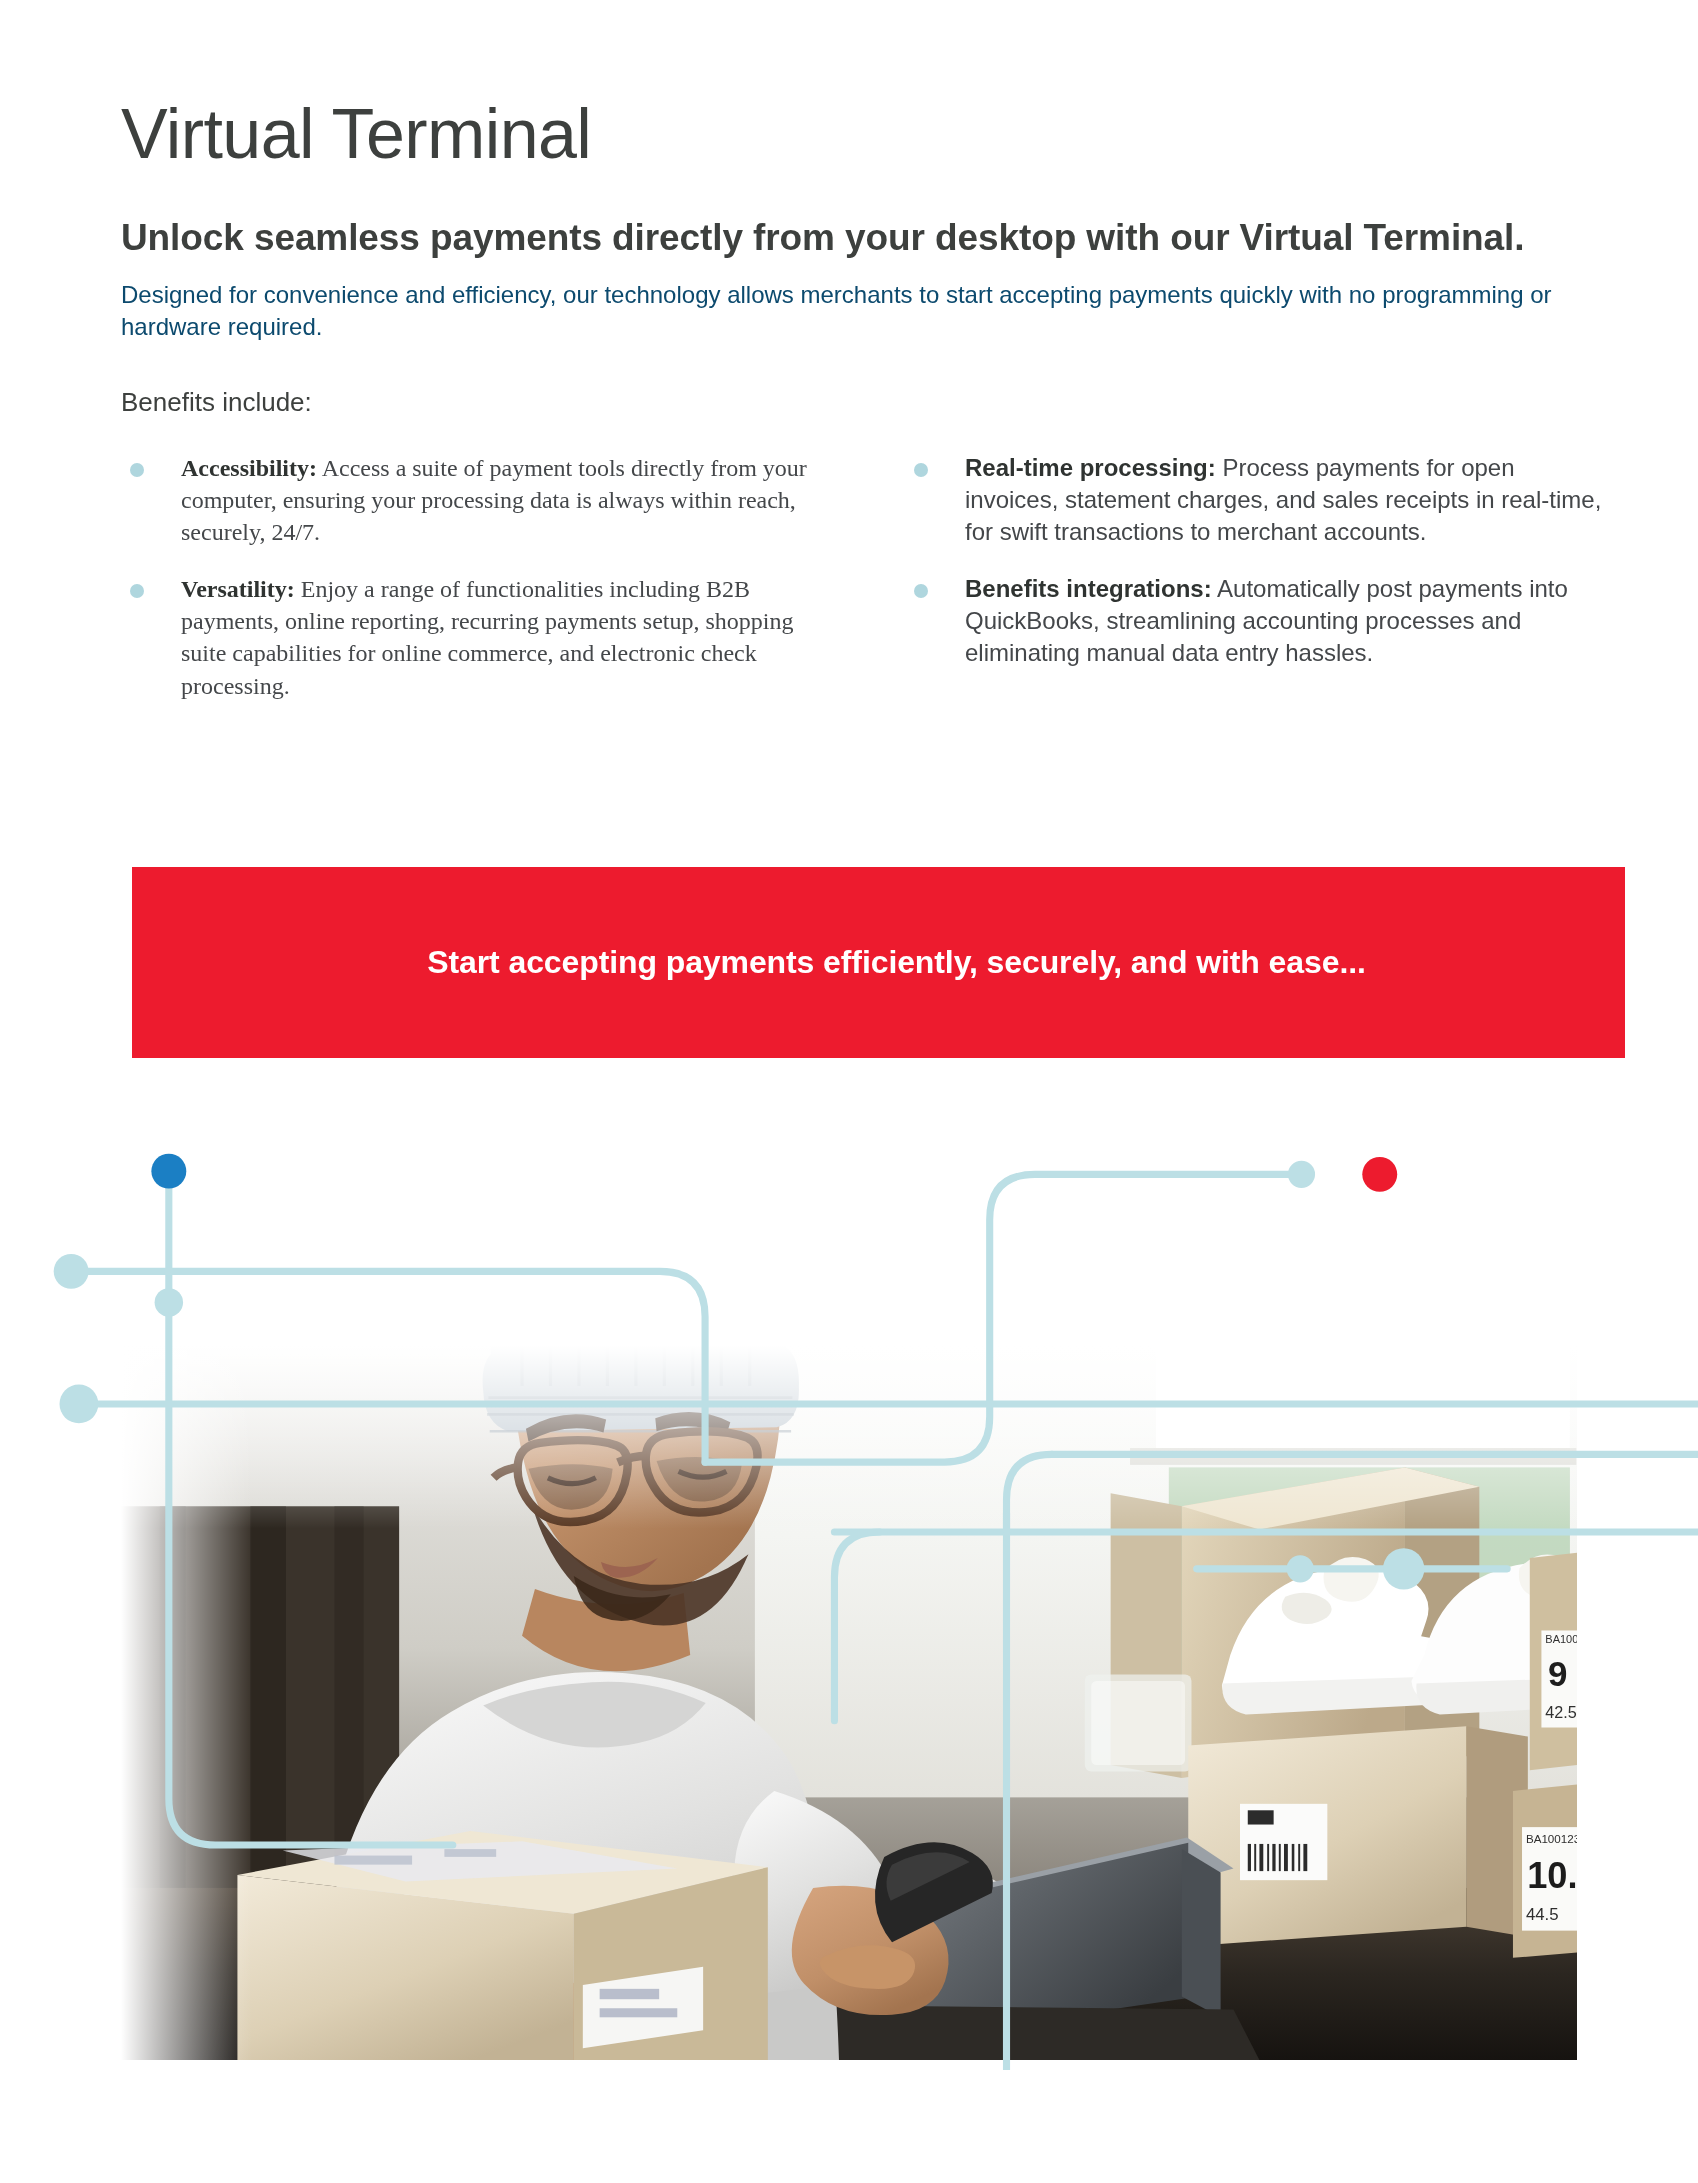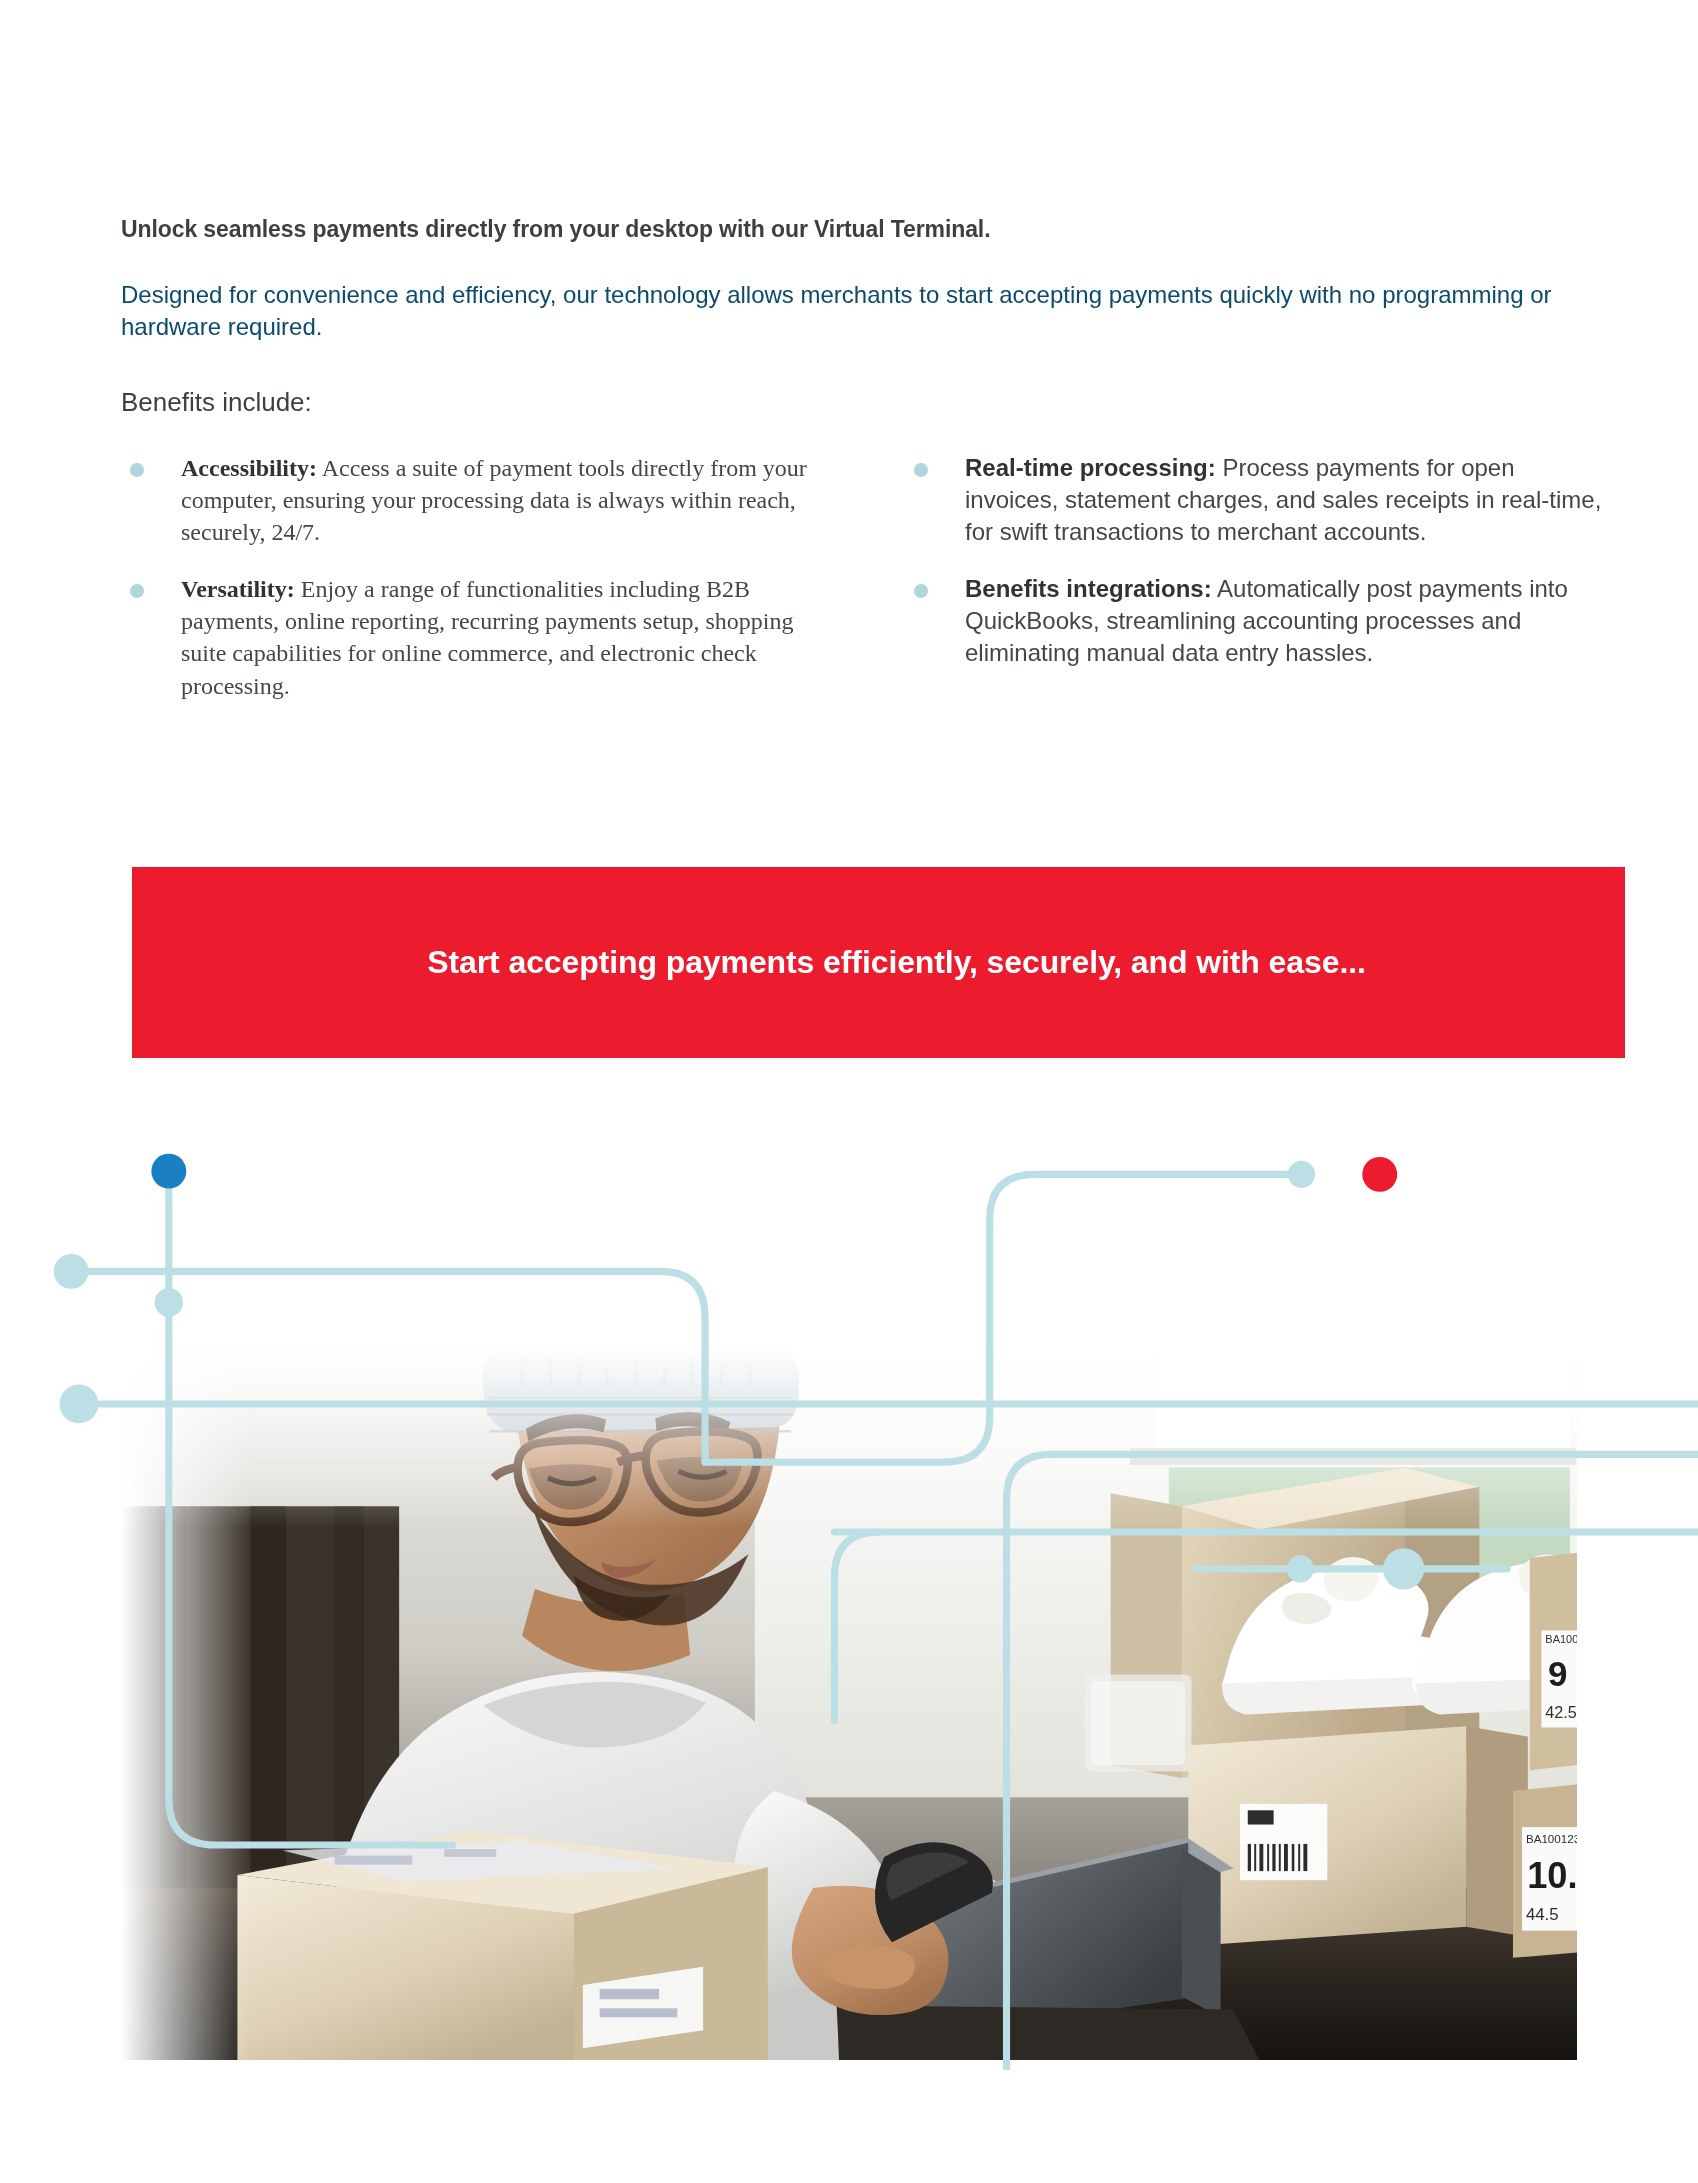--- a/index.html
+++ b/index.html
@@ -13,21 +13,21 @@
   .page{position:relative;width:1698px;height:2183px;overflow:hidden;background:#fff;}
 
   
   .title{
     position:absolute;left:121px;top:97px;
     font-size:70px;line-height:1.08;font-weight:400;
     color:#3D403E;letter-spacing:-0.6px;white-space:nowrap;
   }
   .subhead{
     position:absolute;left:121px;top:215px;
-    font-size:23px;line-height:1.25;font-weight:700;
+    font-size:37px;line-height:1.25;font-weight:700;
     color:#3D403E;letter-spacing:-0.1px;white-space:nowrap;
   }
   .intro{
     position:absolute;left:121px;top:279px;width:1443px;
     font-size:24px;line-height:1.33;font-weight:400;color:#0c4a6e;
   }
   .benefits-head{
     position:absolute;left:121px;top:387px;
     font-size:26px;line-height:1.2;font-weight:400;color:#3D403E;
   }
@@ -76,20 +76,21 @@
     width:1698px;height:970px;
     pointer-events:none;
   }
   .deco svg{width:100%;height:100%;display:block;}
 </style>
 </head>
 <body>
 
 <div class="page">
 
+  <div class="title">Virtual Terminal</div>
 
   <div class="subhead">Unlock seamless payments directly from your desktop with our Virtual Terminal.</div>
 
   <div class="intro">Designed for convenience and efficiency, our technology allows merchants to start accepting payments quickly with no programming or hardware required.</div>
 
   <div class="benefits-head">Benefits include:</div>
 
   <div class="cols">
 
     <div class="col col-left">

